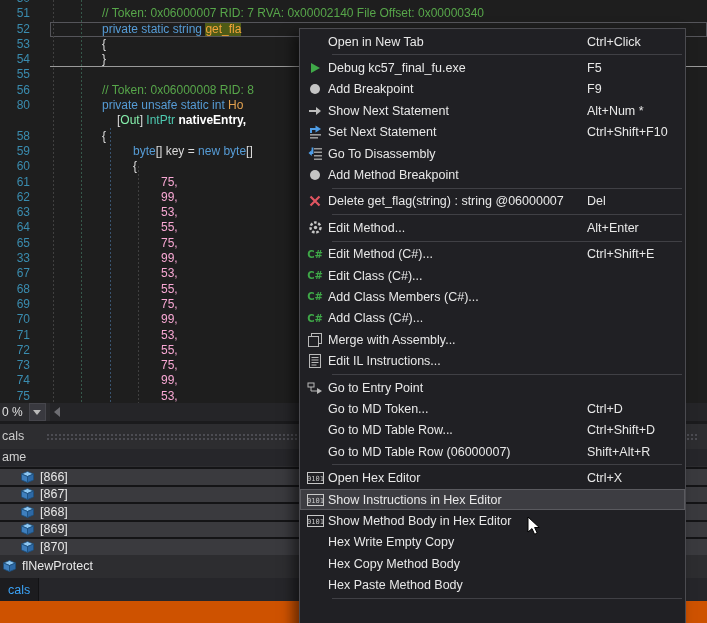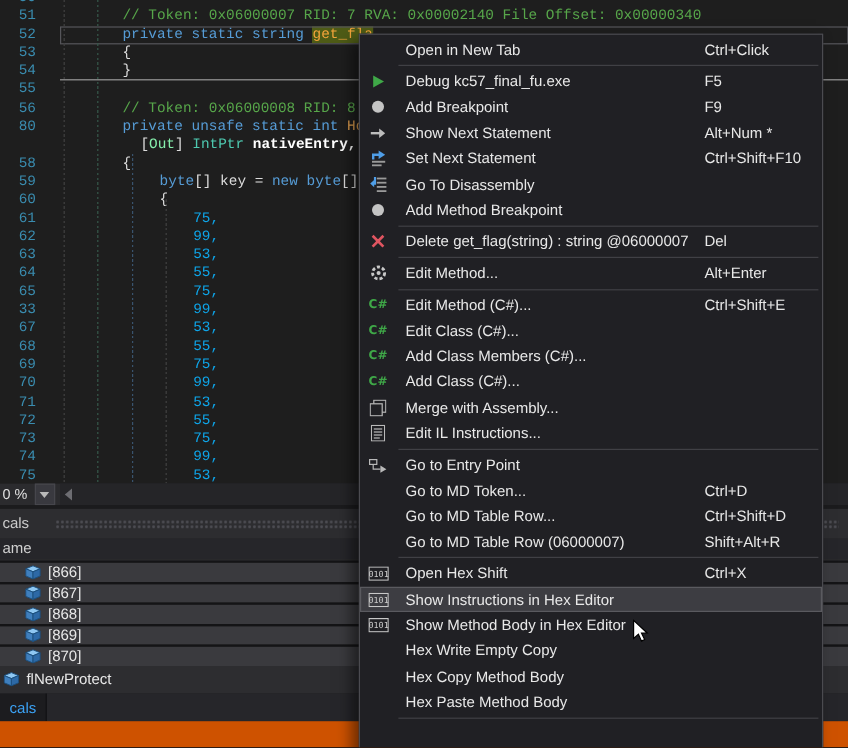--- a/index.html
+++ b/index.html
@@ -1,30 +1,30 @@
 <!DOCTYPE html>
 <html><head>
 <meta charset="utf-8">
 <style>
   html,body{margin:0;padding:0;background:#111;}
   #screen{position:relative;width:707px;height:623px;overflow:hidden;background:#1e1e1e;
           font-family:"Liberation Sans",sans-serif;}
   
   #editor{position:absolute;left:0;top:0;width:707px;height:403px;background:#1e1e1e;overflow:hidden;}
-  .crow{display:flex;height:15.3px;line-height:15.3px;font-family:Liberation Mono, monospace;font-size:12px;}
+  .crow{display:flex;height:15.3px;line-height:15.3px;font-family:Liberation Sans, sans-serif;font-size:12px;}
   .ln{width:50px;box-sizing:border-box;text-align:right;padding-right:20px;color:#3a8caf;flex:none;}
   .code{flex:1;position:relative;white-space:pre;color:#dcdcdc;}
   .curline{outline:1px solid #55555a;outline-offset:-1px;}
   .ul{border-bottom:1px solid #9a9a9a;}
   .cm{color:#57a64a}.kw{color:#569cd6}.pl{color:#dcdcdc}
   .mtd{color:#e2a14f}
   .mtdhl{color:#f3a43a;background:#4e5b16;}
   .attr{color:#86efac}.typ{color:#4ec9b0}
   .b{color:#ffffff;font-weight:bold}
-  .num{color:#0ea5e9}
+  .num{color:#f9a8d4}
   .frag{position:absolute;top:0;left:611px;}
   .guide{position:absolute;width:1px;}
   
   #scrollrow{position:absolute;left:0;top:403px;width:707px;height:18px;background:#2b2b2e;display:flex;align-items:center;}
   #zoomlabel{color:#e0e0e0;font-size:12px;padding:0 6px 0 2px;}
   #zoomdrop{width:15px;height:16px;background:#39393f;border:1px solid #46464c;display:flex;align-items:center;justify-content:center;}
   .tri-down{width:0;height:0;border-left:4px solid transparent;border-right:4px solid transparent;border-top:5px solid #b9b9b9;}
   #hsb{flex:1;height:18px;background:#252528;display:flex;align-items:center;margin-left:4px;}
   .tri-left{width:0;height:0;border-top:5px solid transparent;border-bottom:5px solid transparent;border-right:6px solid #6d6d72;margin-left:4px;}
   
@@ -49,21 +49,21 @@
   .tab.inactive{color:#dadada;margin-top:40px;}
   
   #statusbar{position:absolute;left:0;top:601px;width:707px;height:22px;background:#ce5200;}
   
   #menu{position:absolute;left:299px;top:28px;width:387px;height:700px;background:#202024;
         border:1px solid #4b4b50;box-sizing:border-box;z-index:10;padding-top:2px;
         box-shadow:-6px 6px 12px rgba(0,0,0,.5);}
   .mitem{height:21.4px;display:flex;align-items:center;padding-left:2px;color:#e8e8e8;font-size:12.5px;}
   .mitem.hl{background:#3d3d42;outline:1px solid #5a5a5f;outline-offset:-1px;}
   .micon{width:26px;flex:none;display:flex;align-items:center;justify-content:center;}
-  .mlabel{flex:1;margin-left:10px;white-space:nowrap;overflow:hidden;}
+  .mlabel{flex:1;white-space:nowrap;overflow:hidden;}
   .mshort{width:96px;flex:none;text-align:left;padding-right:2px;white-space:nowrap;}
   .msep{height:5px;display:flex;align-items:center;}
   .msep .line{height:1px;background:#404045;flex:1;margin-left:32px;margin-right:3px;}
   
   #cursor{position:absolute;left:527px;top:516px;z-index:20;}
 </style>
 </head>
 <body>
 
 <div id="screen">
@@ -461,21 +461,21 @@
       <div class="msep">
         <div class="line"></div>
       </div>
       <div class="mitem">
         <span class="micon">
           <svg width="17" height="12" viewBox="0 0 17 12">
             <rect x="0.5" y="0.5" width="16" height="11" fill="none" stroke="#c8c8c8"></rect>
             <text x="8.5" y="8.6" font-size="7" fill="#c8c8c8" text-anchor="middle" font-family="DejaVu Sans Mono,monospace">0101</text>
           </svg>
         </span>
-        <span class="mlabel">Open Hex Shift</span>
+        <span class="mlabel">Open Hex Editor</span>
         <span class="mshort">Ctrl+X</span>
       </div>
       <div class="mitem hl">
         <span class="micon">
           <svg width="17" height="12" viewBox="0 0 17 12">
             <rect x="0.5" y="0.5" width="16" height="11" fill="none" stroke="#c8c8c8"></rect>
             <text x="8.5" y="8.6" font-size="7" fill="#c8c8c8" text-anchor="middle" font-family="DejaVu Sans Mono,monospace">0101</text>
           </svg>
         </span>
         <span class="mlabel">Show Instructions in Hex Editor</span>

